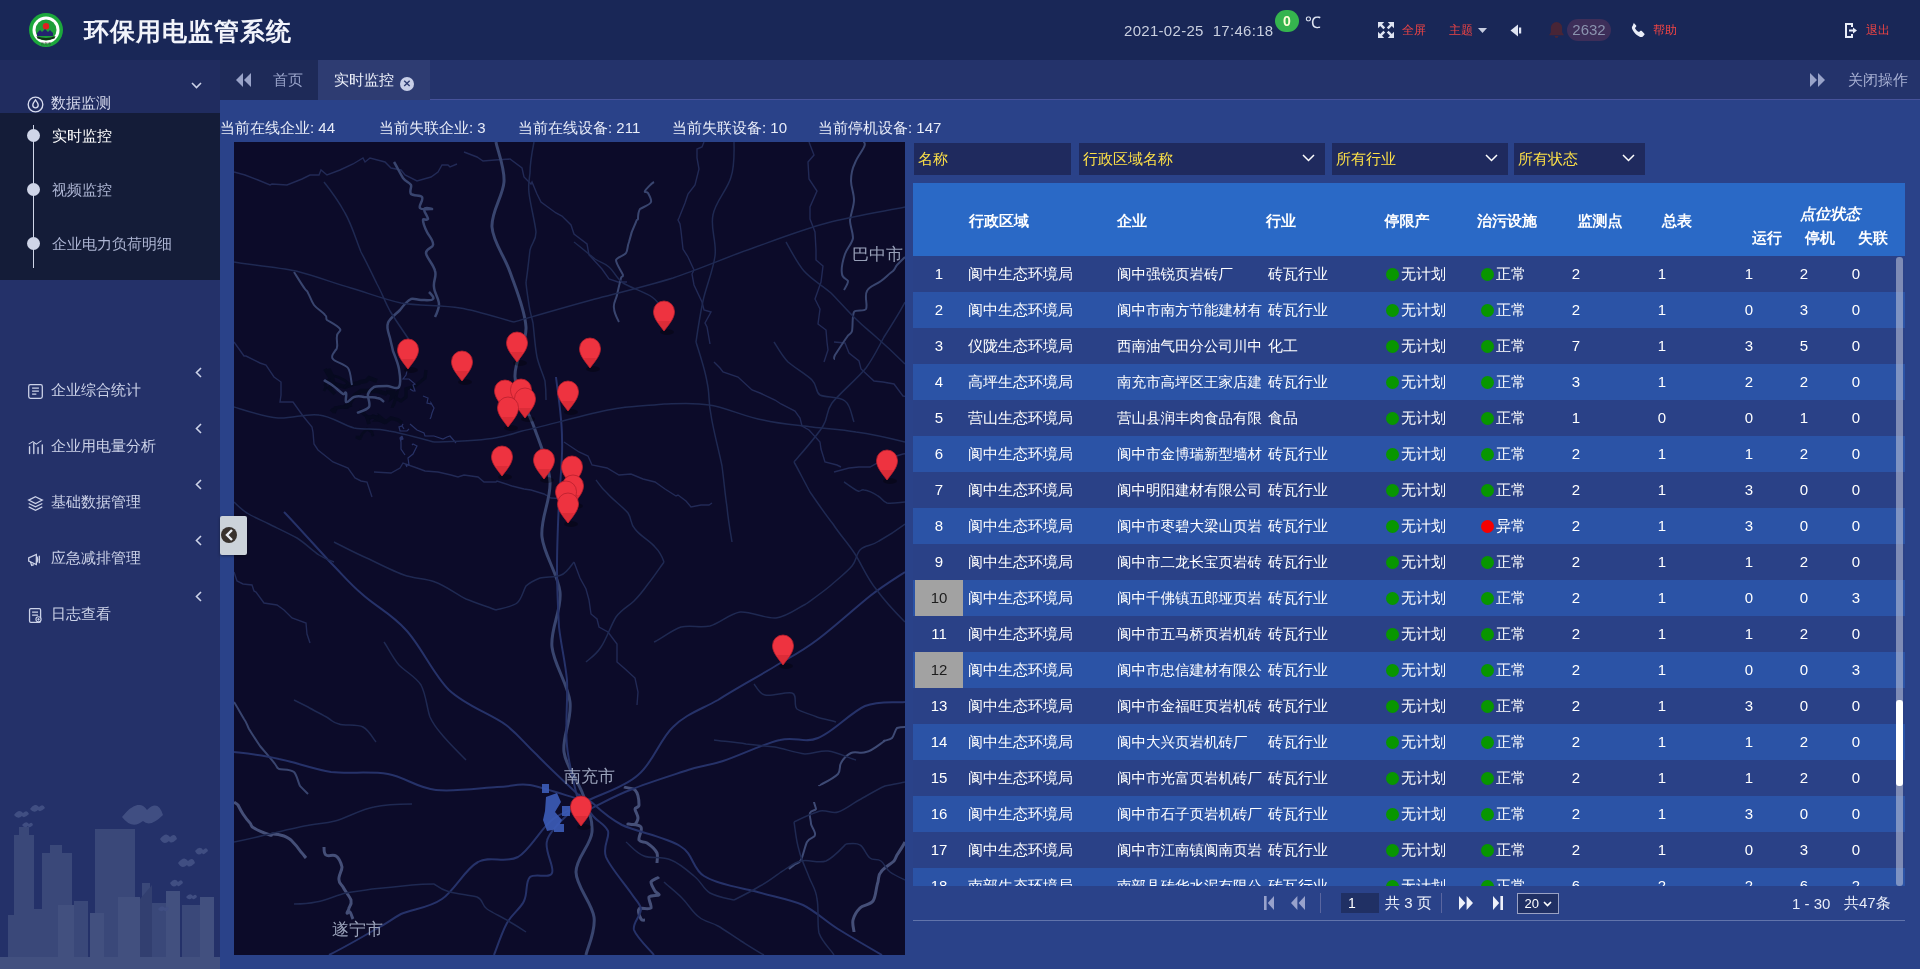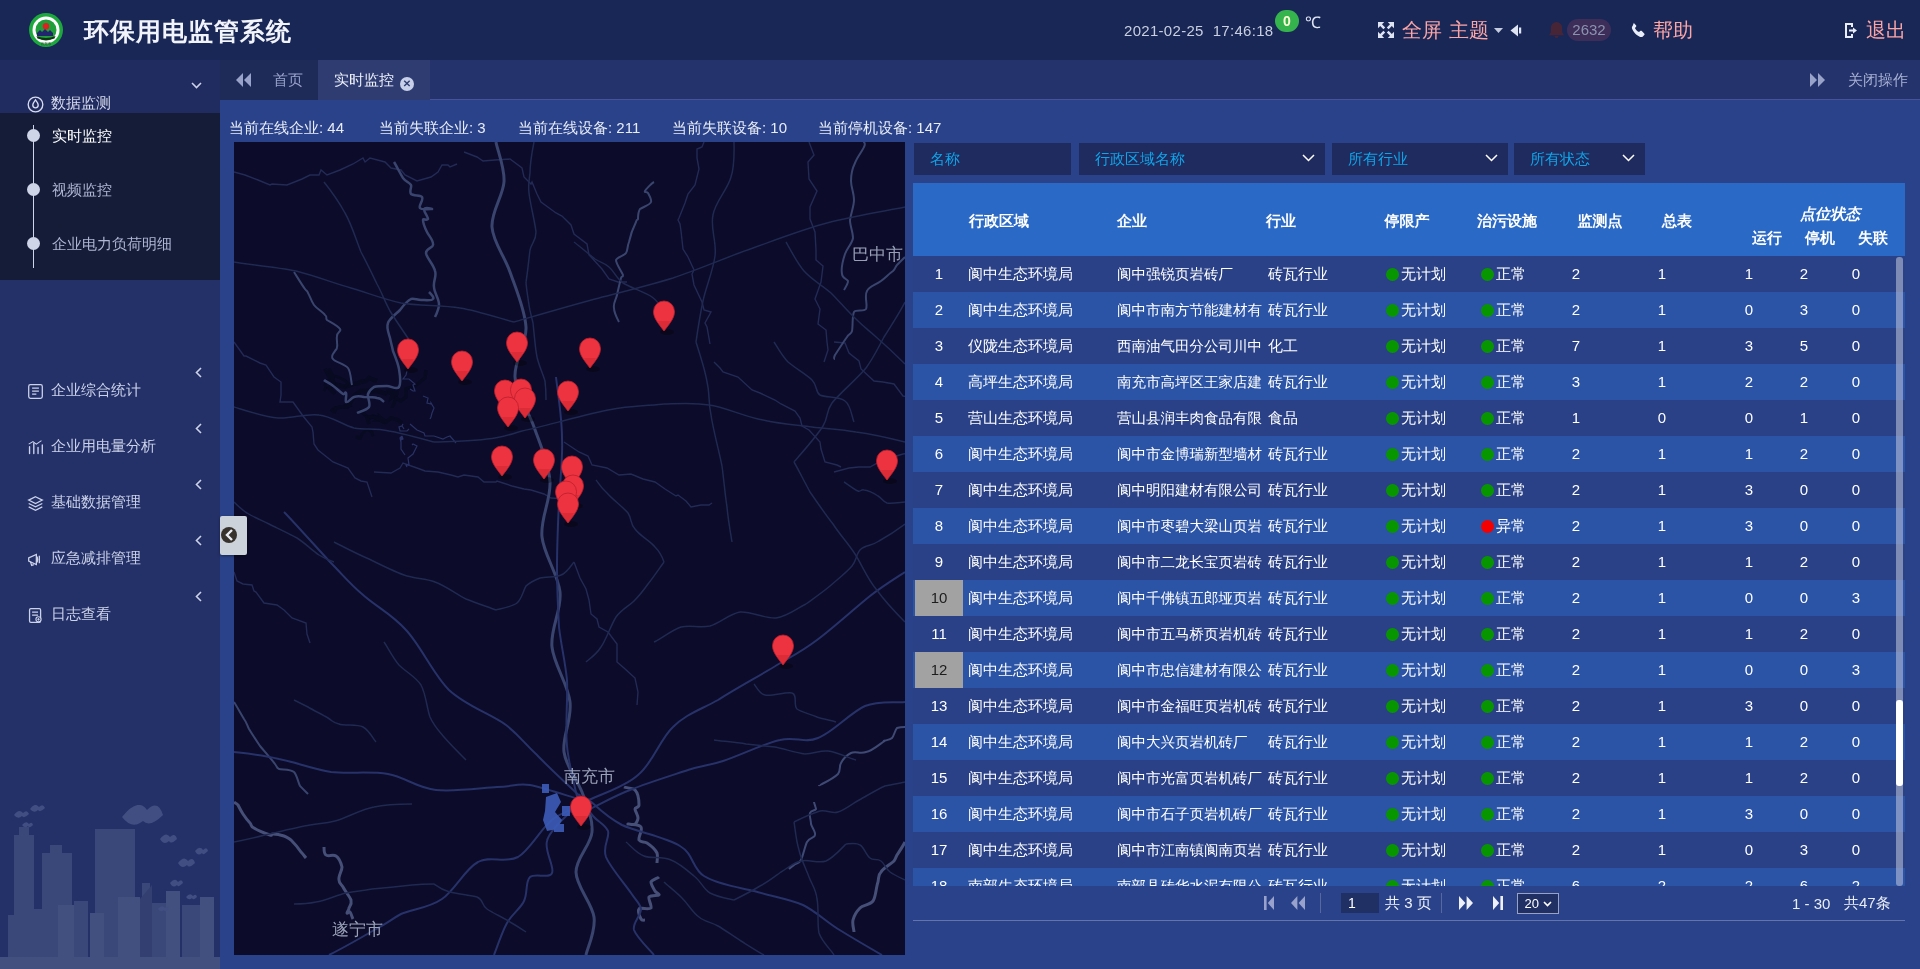--- a/index.html
+++ b/index.html
@@ -3,21 +3,21 @@
 <meta charset="utf-8">
 <style>
 * { margin:0; padding:0; box-sizing:border-box; }
 html,body { width:1920px; height:969px; overflow:hidden; }
 body { font-family:"Liberation Sans",sans-serif; background:#2a4289; position:relative; }
 .abs { position:absolute; }
 
 
 #hdr { position:absolute; left:0; top:0; width:1920px; height:60px; background:#192757; }
 #hdr h1 { position:absolute; left:84px; top:15px; font-size:25px; color:#f2f4fb; font-weight:bold; letter-spacing:1px; }
-.hitem { position:absolute; top:0; height:60px; display:flex; align-items:center; color:#fca5a5; font-size:20px; }
+.hitem { position:absolute; top:0; height:60px; display:flex; align-items:center; color:#ef4444; font-size:12px; }
 
 
 #side { position:absolute; left:0; top:60px; width:220px; height:909px; background:#243169; overflow:hidden; }
 .mitem { position:absolute; left:0; width:220px; height:56px; display:flex; align-items:flex-end; color:#ccd2e8; font-size:15px; }
 .mitem .mico { margin-left:27px; margin-right:7px; width:17px; height:17px; }
 .mitem .chev { position:absolute; right:18px; top:50%; margin-top:-5px; }
 #submenu { position:absolute; left:0; top:53px; width:220px; height:167px; background:#141c38; }
 #submenu .vline { position:absolute; left:33px; top:12px; width:1px; height:143px; background:#cfd5e8; }
 .smitem { position:absolute; left:0; width:220px; height:20px; color:#aeb6d4; font-size:15px; }
 .smitem .dot { position:absolute; left:27px; top:3px; width:13px; height:13px; border-radius:50%; background:#cfd5e8; }
@@ -32,21 +32,21 @@
 
 
 #stats { position:absolute; left:220px; top:100px; width:1700px; height:42px; color:#e8ecf8; font-size:15px; }
 #stats span { position:absolute; top:19px; }
 
 #map { position:absolute; left:234px; top:142px; width:671px; height:813px; background:#0c0b29; }
 #collapse { position:absolute; left:220px; top:516px; width:27px; height:39px; background:#ccd3da; border-radius:2px; box-shadow:0 1px 3px rgba(0,0,0,.4); }
 #collapse .cc { position:absolute; left:1px; top:11px; width:16px; height:16px; border-radius:50%; background:#38322d; }
 
 
-.fbox { position:absolute; top:143px; height:32px; background:#1f2a5e; color:#0ea5e9; font-size:15px; line-height:32px; padding-left:16px; }
+.fbox { position:absolute; top:143px; height:32px; background:#1f2a5e; color:#fde047; font-size:15px; line-height:32px; padding-left:4px; }
 .fbox svg { position:absolute; right:10px; top:11px; }
 
 
 #thead { position:absolute; left:913px; top:183px; width:992px; height:73px; background:#2a69c6; color:#fff; font-size:15px; font-weight:bold; }
 #thead .hl { position:absolute; transform:translateX(-50%); white-space:nowrap; }
 #tbody { position:absolute; left:913px; top:256px; width:992px; height:630px; overflow:hidden; }
 .row { position:relative; width:992px; height:36px; font-size:15px; color:#fff; }
 .row.odd { background:#2a4187; }
 .row.even { background:#2b53a6; }
 .row span { position:absolute; top:9px; white-space:nowrap; }
@@ -252,21 +252,21 @@
   <svg class="abs" style="right:95px;top:13px" width="15" height="14" viewBox="0 0 15 14">
       <g fill="#99a3c9">
         <path d="M8 0 L15 7 8 14z"></path>
         <path d="M0 0 L7 7 0 14z"></path>
       </g>
     </svg>
   <div id="closeops">关闭操作</div>
 </div>
 
 <div id="stats">
-  <span style="left:9px">当前在线企业: 44</span>
+  <span style="left:0">当前在线企业: 44</span>
   <span style="left:159px">当前失联企业: 3</span>
   <span style="left:298px">当前在线设备: 211</span>
   <span style="left:452px">当前失联设备: 10</span>
   <span style="left:598px">当前停机设备: 147</span>
 </div>
 
 <div id="map">
 <svg width="671" height="813" viewBox="0 0 671 813">
   <rect width="671" height="813" fill="#0c0b29"></rect>
   <g id="mapsvg">

